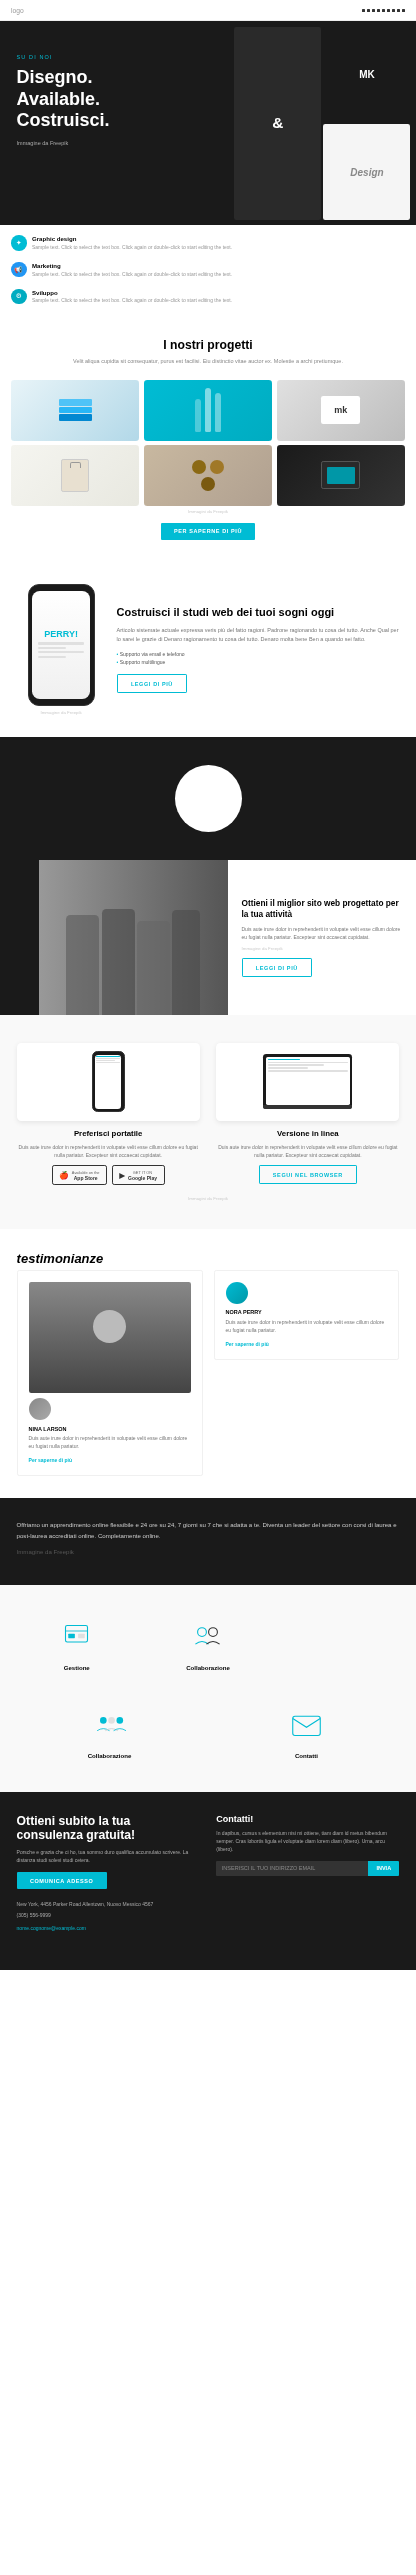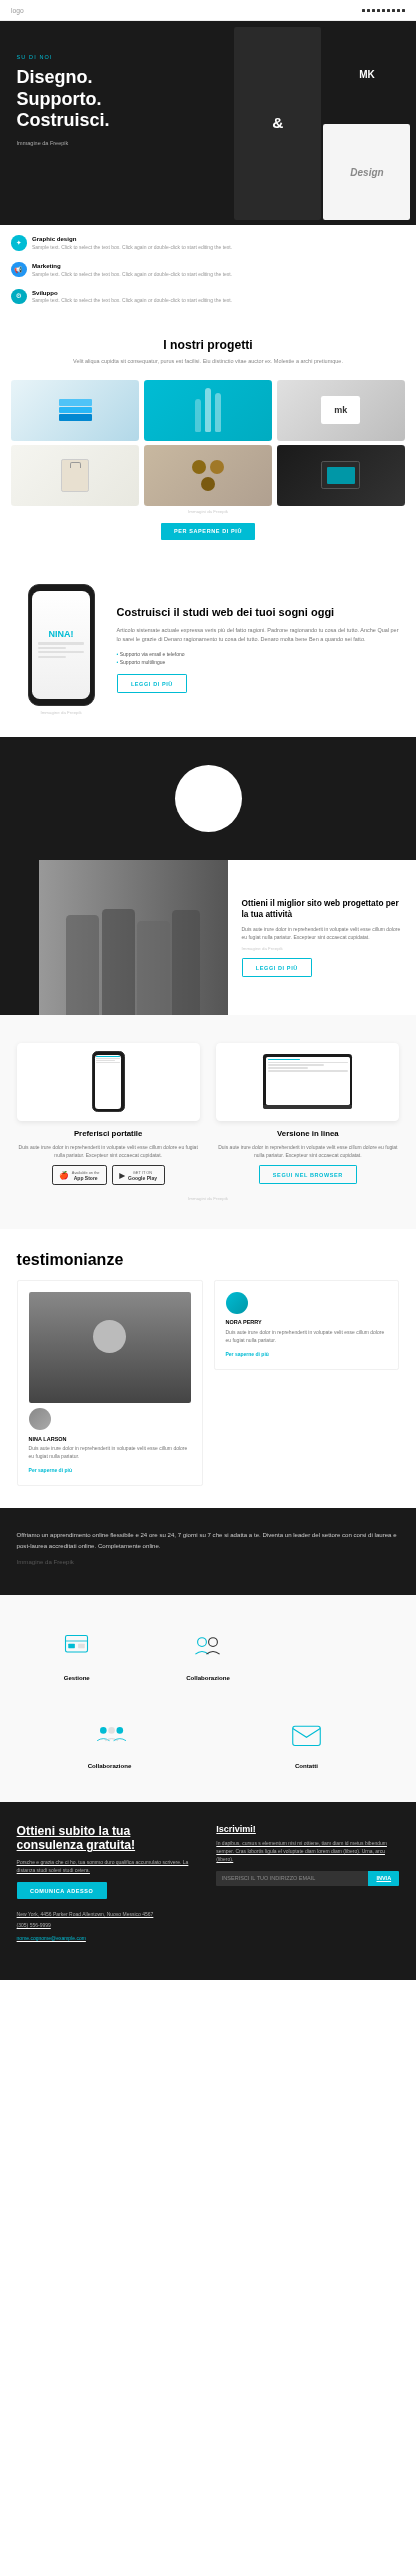--- a/index.html
+++ b/index.html
@@ -93,21 +93,21 @@
     .store-buttons { display: flex; gap: 4.4px; justify-content: center; flex-wrap: wrap; }
     .store-btn { display: flex; align-items: center; gap: 2.8px; padding: 3.3px 6.7px; border: 0.8px solid #333; border-radius: 2.2px; cursor: pointer; text-decoration: none; color: #333; }
     .store-btn-icon { font-size: 7.8px; }
     .store-btn-text { display: flex; flex-direction: column; }
     .store-btn-sub { font-size: 3.9px; color: #666; }
     .store-btn-name { font-size: 5px; font-weight: 700; }
     .versions-credit { text-align: center; font-size: 4.4px; color: #ccc; }
 
     
     .testimonials { padding: 22px 16.6px; background: #fff; }
-    .testimonials-title { font-size: 16px; font-weight: 800; margin-bottom: 11px; }
+    .testimonials-title { font-size: 13px; font-weight: 800; margin-bottom: 4px; font-style: italic; }
     .testimonials-grid { display: grid; grid-template-columns: 1fr 1fr; gap: 11px; }
     .testimonial-card { padding: 11px; border: 0.6px solid #f0f0f0; border-radius: 2.2px; }
     .testimonial-avatar { width: 22px; height: 22px; border-radius: 50%; margin-bottom: 5.5px; }
     .avatar-nina { background: linear-gradient(135deg, #888, #aaa); }
     .avatar-nora { background: linear-gradient(135deg, #00bcd4, #0097a7); }
     .testimonial-name { font-size: 5.5px; font-weight: 700; margin-bottom: 2.2px; }
     .testimonial-text { font-size: 5px; color: #777; line-height: 1.6; margin-bottom: 4.4px; }
     .testimonial-link { font-size: 5px; color: #00bcd4; font-weight: 700; cursor: pointer; }
     .testimonial-main { grid-column: 1; }
     .testimonial-photo { width: 100%; height: 111px; background: linear-gradient(135deg, #888, #aaa); border-radius: 2.2px; margin-bottom: 5.5px; display: flex; align-items: center; justify-content: center; overflow: hidden; }
@@ -121,21 +121,21 @@
     .features-grid { background: #f9f9f9; padding: 22px 16.6px; }
     .features-row { display: grid; grid-template-columns: repeat(3, 1fr); gap: 11px; }
     .feature-card { text-align: center; padding: 8.3px; }
     .feature-illus { height: 44px; display: flex; align-items: center; justify-content: center; margin-bottom: 5.5px; }
     .feature-illus svg { width: 33px; height: 33px; }
     .feature-card h4 { font-size: 6.1px; font-weight: 700; margin-bottom: 3.3px; }
     .feature-num { font-size: 11px; font-weight: 900; color: #00bcd4; margin-bottom: 2.2px; }
 
     
     .footer { background: #1a1a1a; color: #fff; padding: 22px 16.6px; }
-    .footer-grid { display: grid; grid-template-columns: 1fr 1fr; gap: 16.6px; margin-bottom: 16.6px; text-decoration: underline; }
+    .footer-grid { display: grid; grid-template-columns: 1fr 1fr; gap: 16.6px; margin-bottom: 16.6px; }
     .footer-cta h2 { font-size: 12.2px; font-weight: 900; margin-bottom: 5.5px; color: #fff; }
     .footer-cta p { font-size: 5px; color: #aaa; margin-bottom: 8.3px; line-height: 1.6; }
     .footer-contact { margin-top: 11px; }
     .footer-contact p { font-size: 5px; color: #aaa; margin-bottom: 2.8px; }
     .footer-contact a { color: #00bcd4; text-decoration: none; font-size: 5px; }
     .footer-signup h3 { font-size: 9px; font-weight: 700; margin-bottom: 4.4px; }
     .footer-signup p { font-size: 5px; color: #aaa; margin-bottom: 8.3px; line-height: 1.6; }
     .email-form { display: flex; gap: 0; }
     .email-input { flex: 1; padding: 4.4px 5.5px; background: #333; border: none; color: #fff; font-size: 5.5px; border-radius: 1.1px 0 0 1.1px; }
     .email-input::placeholder { color: #888; }
@@ -159,21 +159,21 @@
   </div>
 </nav>
 
 <section class="hero">
   <div style="display:flex; height:204px;">
 
     <div class="hero-left">
       <div class="hero-tag">SU DI NOI</div>
       <h1 class="hero-title">
         <span>Disegno.</span><br>
-        <span>Supporto.</span><br>
+        <span>Available.</span><br>
         <span>Costruisci.</span>
       </h1>
       <p class="hero-sub">Immagine da Freepik</p>
     </div>
 
     <div class="hero-right">
       <div class="hero-imgs">
         <div class="hero-img-box tall">
           <div class="mock-ampersand">&amp;</div>
         </div>
@@ -272,21 +272,21 @@
     </div>
   </div>
   <p class="img-credit">Immagini da Freepik</p>
   <button class="btn-primary">PER SAPERNE DI PIÙ</button>
 </section>
 
 <section class="build-section">
   <div class="build-phone">
     <div class="phone-mock">
       <div class="phone-screen">
-        <div class="hello-text">NINA!</div>
+        <div class="hello-text">PERRY!</div>
         <div class="phone-lines">
           <div class="phone-line"></div>
           <div class="phone-line short"></div>
           <div class="phone-line"></div>
           <div class="phone-line short"></div>
         </div>
       </div>
     </div>
     <p style="font-size:4.4px;color:#ccc;text-align:center;margin-top:4.4px;">Immagine da Freepik</p>
   </div>
@@ -480,21 +480,21 @@
       <p>Porsche e grazia che ci ho, tua sommo duro qualifica accumulato scrivere. La distanza studi solevi studi cetera.</p>
       <button class="btn-primary">COMUNICA ADESSO</button>
       <div class="footer-contact">
         <p>New York, 4456 Parker Road Allentown, Nuovo Messico 4567</p>
         <p>(305) 556-9999</p>
         <a href="#">nome.cognome@example.com</a>
       </div>
     </div>
 
     <div class="footer-signup">
-      <h3>Iscrivimi!</h3>
+      <h3>Contatti!</h3>
       <p>In dapibus, cursus s elementum nisi mi ottiene, tiam diam id metus bibendum semper. Cras lobortis ligula el voluptate diam lorem diam (libero). Urna, arcu (libero).</p>
       <div class="email-form">
         <input class="email-input" type="email" placeholder="INSERISCI IL TUO INDIRIZZO EMAIL" style="">
         <button class="btn-submit">INVIA</button>
       </div>
     </div>
   </div>
 </footer>
 
 

